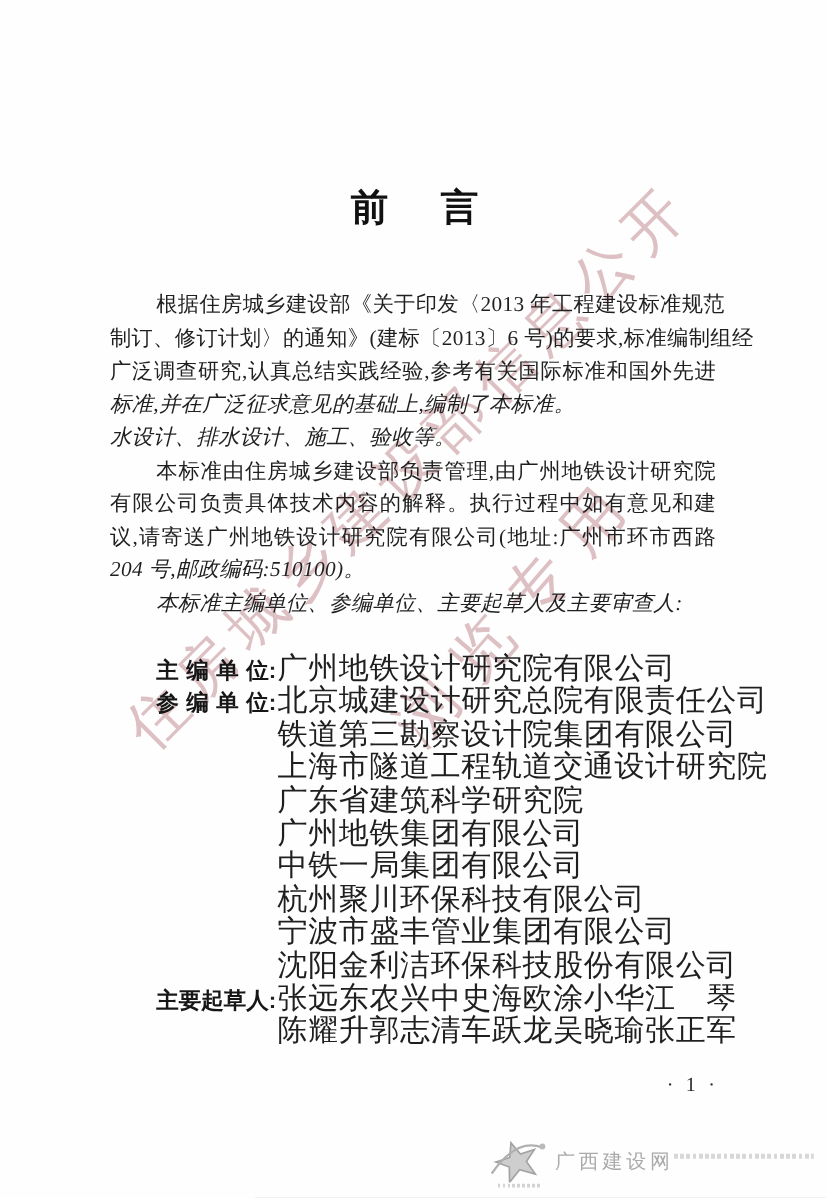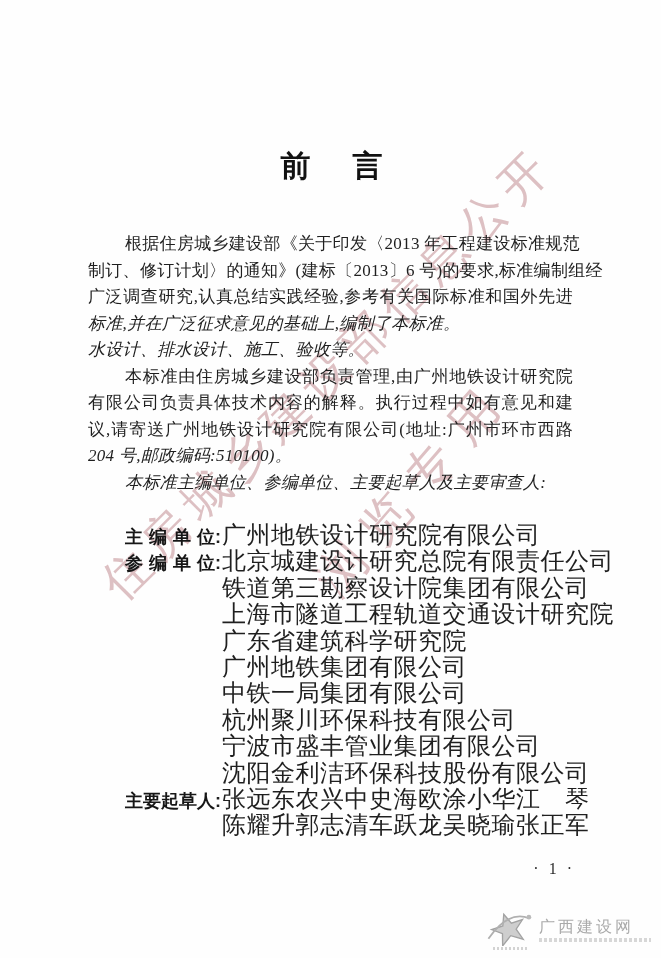--- a/index.html
+++ b/index.html
@@ -53,21 +53,21 @@
     position:absolute; right:86px; top:860px; font-size:16px; color:#2c2c2c;
     letter-spacing:3px;
   }
   .sitelogo {
     position:absolute; right:10px; bottom:8px; display:flex; align-items:center;
     gap:5px; opacity:.9;
   }
   .star-wrap { display:flex; flex-direction:column; align-items:center; }
   .star-tagline { width:34px; height:3px; margin-top:1px;
     background:repeating-linear-gradient(90deg,#cfcfcf 0 2px,transparent 2px 4px); }
-  .logo-col { display:flex; flex-direction:column; }
+  .logo-col { display:flex; }
   .logo-text {
     font-family:"Liberation Sans", sans-serif; font-size:16px; color:#a2a2a2;
     letter-spacing:3px; line-height:18px;
   }
   .logo-tagline { width:112px; height:4px; margin-top:2px;
     background:repeating-linear-gradient(90deg,#d3d3d3 0 3px,transparent 3px 5px); }
 </style>
 </head>
 <body>
 

